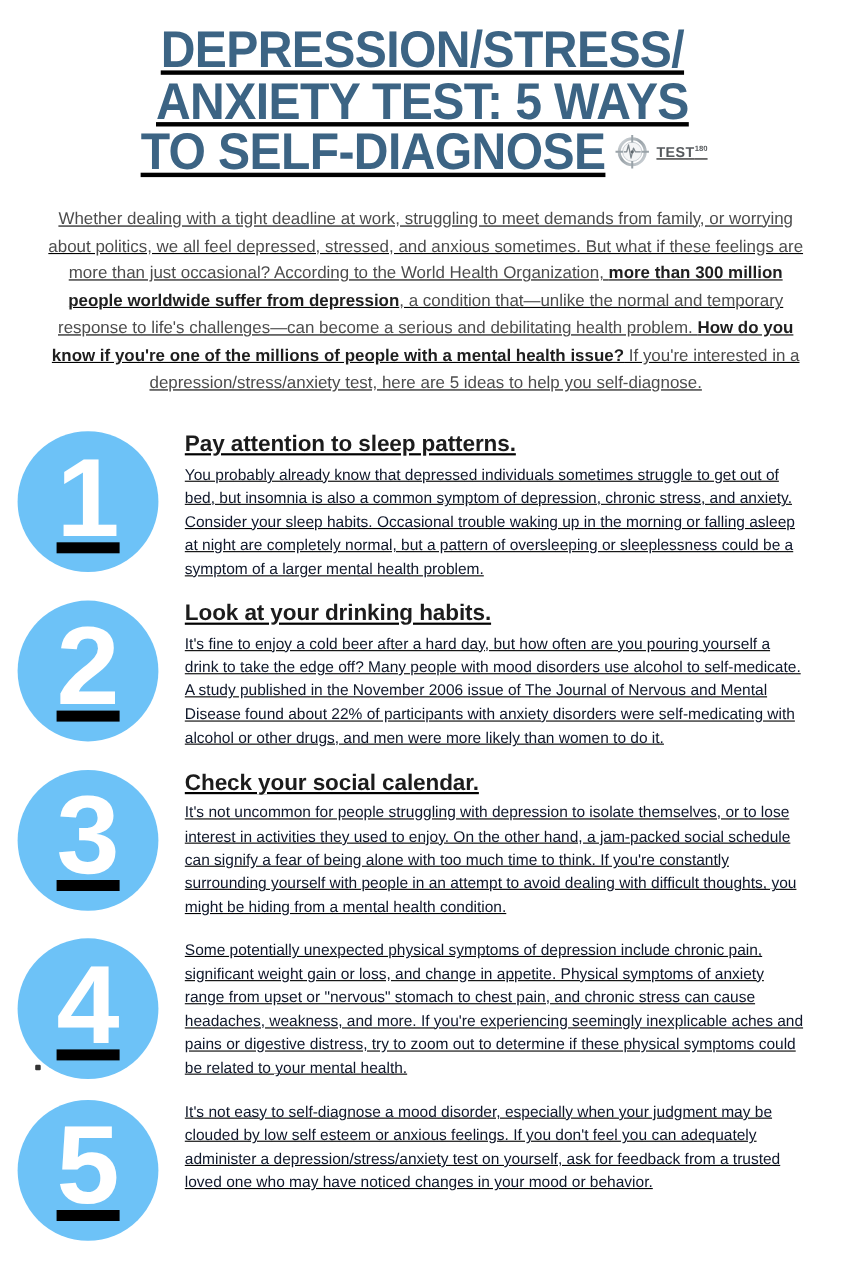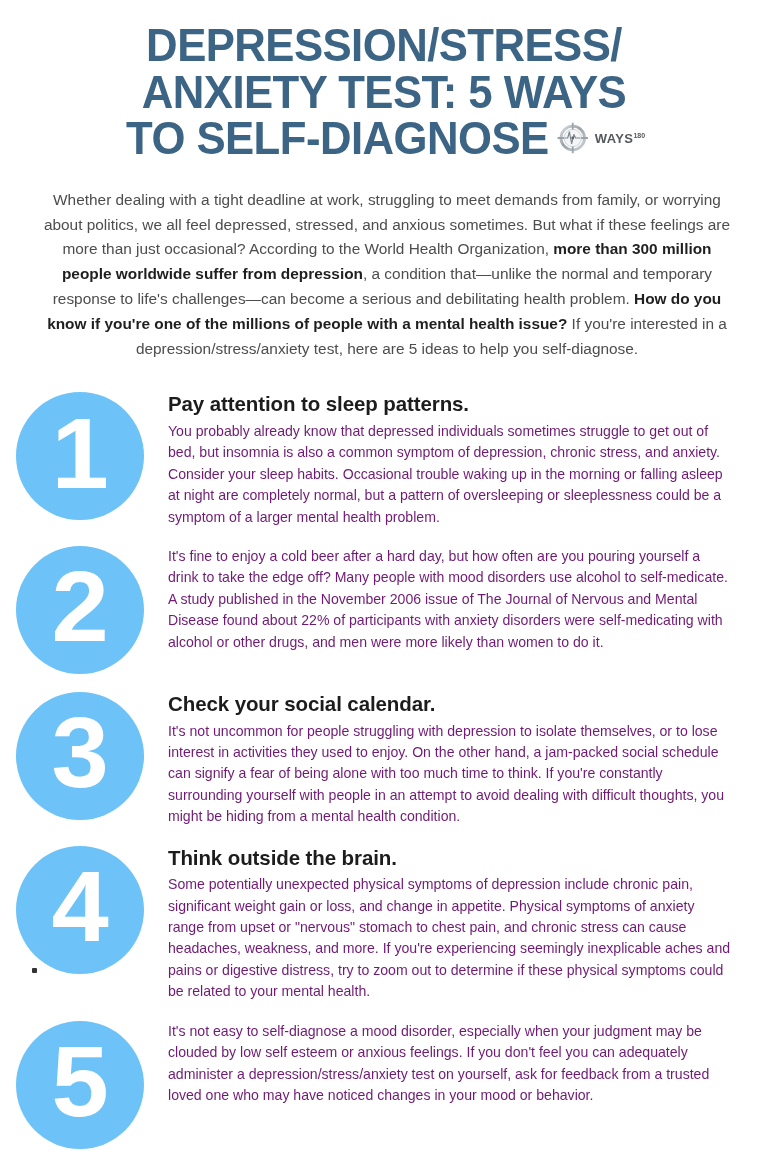--- a/index.html
+++ b/index.html
@@ -13,20 +13,21 @@
     font-family: "Liberation Sans", sans-serif;
     overflow: hidden;
     position: relative;
   }
 
   .page {
     position: relative;
     width: 768px;
     height: 1152px;
     background: #ffffff;
+    text-decoration: underline;
   }
 
   
   .header {
     padding: 22px 30px 0 30px;
     position: relative;
   }
   .title-block {
     text-align: center;
     color: #3c6484;
@@ -129,21 +130,21 @@
     font-size: 20.5px;
     font-weight: bold;
     color: #1c1c1c;
     letter-spacing: -0.1px;
     margin: 0 0 4px 0;
     line-height: 1.2;
   }
   .sec-text {
     font-size: 14.1px;
     line-height: 1.52;
-    color: #701a75;
+    color: #0f172a;
     margin: 0;
   }
 
   .artifact-dot {
     position: absolute;
     left: 32px;
     top: 968px;
     width: 5px;
     height: 5px;
     background: #333;
@@ -173,21 +174,21 @@
             </defs>
             <circle cx="32" cy="32" r="21" fill="none" stroke="url(#g1)" stroke-width="5"></circle>
             <circle cx="32" cy="32" r="15.5" fill="#f4f5f6" stroke="#b9c0c5" stroke-width="1.2"></circle>
             <line x1="32" y1="5" x2="32" y2="17" stroke="#9aa3a9" stroke-width="3.2"></line>
             <line x1="32" y1="47" x2="32" y2="59" stroke="#9aa3a9" stroke-width="3.2"></line>
             <line x1="5" y1="32" x2="17" y2="32" stroke="#9aa3a9" stroke-width="3.2"></line>
             <line x1="47" y1="32" x2="59" y2="32" stroke="#9aa3a9" stroke-width="3.2"></line>
             <polyline points="19,32 23,32 26,21 30,42 34,26 37,32 45,32" fill="none" stroke="#7e878d" stroke-width="2.1" stroke-linejoin="round" stroke-linecap="round"></polyline>
             <circle cx="32" cy="32" r="2.6" fill="#5d666c"></circle>
           </svg>
-          <span class="logo-word"><span>WAYS</span><span class="logo-sup">180</span></span>
+          <span class="logo-word"><span>TEST</span><span class="logo-sup">180</span></span>
         </span>
       </span>
     </div>
   </div>
 
   <p class="intro"><span>Whether dealing with a tight deadline at work, struggling to meet demands from family, or worrying about politics, we all feel depressed, stressed, and anxious sometimes. But what if these feelings are more than just occasional? According to the World Health Organization, </span><b>more than 300 million people worldwide suffer from depression</b><span>, a condition that—unlike the normal and temporary response to life's challenges—can become a serious and debilitating health problem. </span><b>How do you know if you're one of the millions of people with a mental health issue?</b><span> If you're interested in a depression/stress/anxiety test, here are 5 ideas to help you self-diagnose.</span></p>
 
   <div class="sections">
 
     <div class="section">
@@ -198,40 +199,40 @@
         <h2 class="sec-title">Pay attention to sleep patterns.</h2>
         <p class="sec-text">You probably already know that depressed individuals sometimes struggle to get out of bed, but insomnia is also a common symptom of depression, chronic stress, and anxiety. Consider your sleep habits. Occasional trouble waking up in the morning or falling asleep at night are completely normal, but a pattern of oversleeping or sleeplessness could be a symptom of a larger mental health problem.</p>
       </div>
     </div>
 
     <div class="section">
       <div class="badge">
           <span>2</span>
         </div>
       <div class="sec-body">
+        <h2 class="sec-title">Look at your drinking habits.</h2>
         <p class="sec-text">It's fine to enjoy a cold beer after a hard day, but how often are you pouring yourself a drink to take the edge off? Many people with mood disorders use alcohol to self-medicate. A study published in the November 2006 issue of The Journal of Nervous and Mental Disease found about 22% of participants with anxiety disorders were self-medicating with alcohol or other drugs, and men were more likely than women to do it.</p>
       </div>
     </div>
 
     <div class="section">
       <div class="badge">
           <span>3</span>
         </div>
       <div class="sec-body">
         <h2 class="sec-title">Check your social calendar.</h2>
         <p class="sec-text">It's not uncommon for people struggling with depression to isolate themselves, or to lose interest in activities they used to enjoy. On the other hand, a jam-packed social schedule can signify a fear of being alone with too much time to think. If you're constantly surrounding yourself with people in an attempt to avoid dealing with difficult thoughts, you might be hiding from a mental health condition.</p>
       </div>
     </div>
 
     <div class="section">
       <div class="badge">
           <span>4</span>
         </div>
       <div class="sec-body">
-        <h2 class="sec-title">Think outside the brain.</h2>
         <p class="sec-text">Some potentially unexpected physical symptoms of depression include chronic pain, significant weight gain or loss, and change in appetite. Physical symptoms of anxiety range from upset or "nervous" stomach to chest pain, and chronic stress can cause headaches, weakness, and more. If you're experiencing seemingly inexplicable aches and pains or digestive distress, try to zoom out to determine if these physical symptoms could be related to your mental health.</p>
       </div>
     </div>
 
     <div class="section">
       <div class="badge">
           <span>5</span>
         </div>
       <div class="sec-body">
         <p class="sec-text">It's not easy to self-diagnose a mood disorder, especially when your judgment may be clouded by low self esteem or anxious feelings. If you don't feel you can adequately administer a depression/stress/anxiety test on yourself, ask for feedback from a trusted loved one who may have noticed changes in your mood or behavior.</p>

